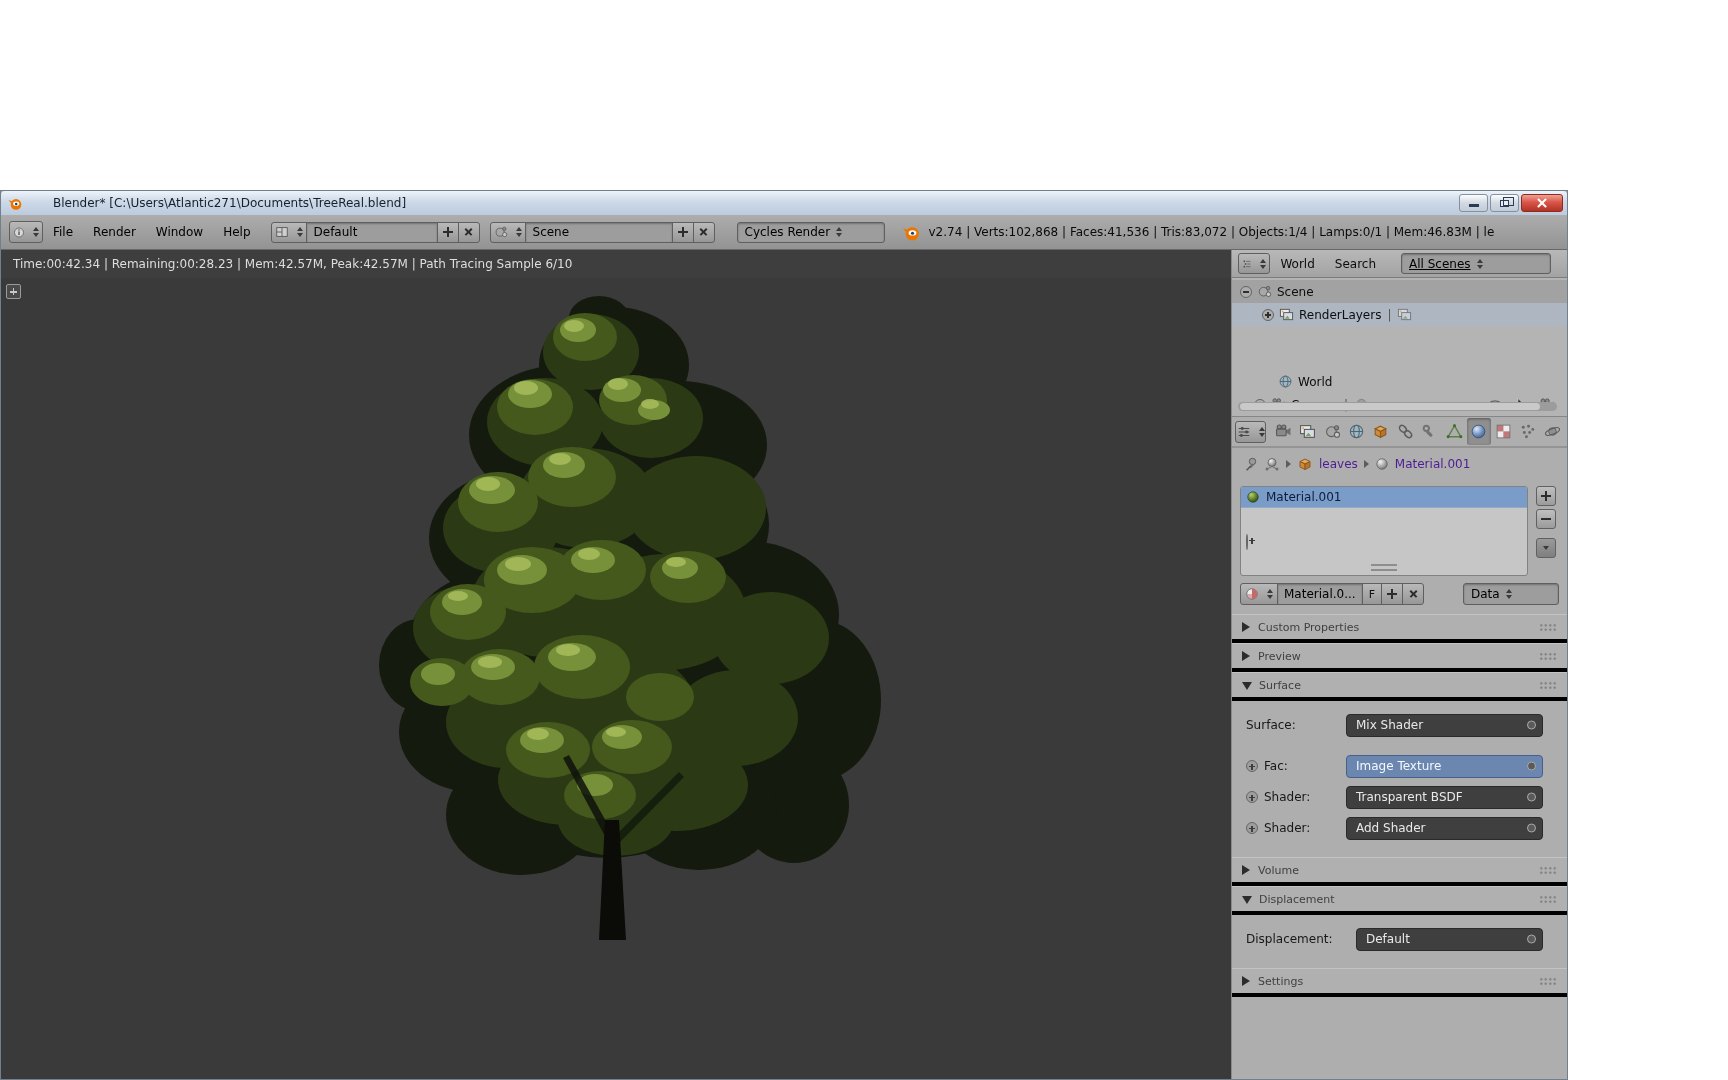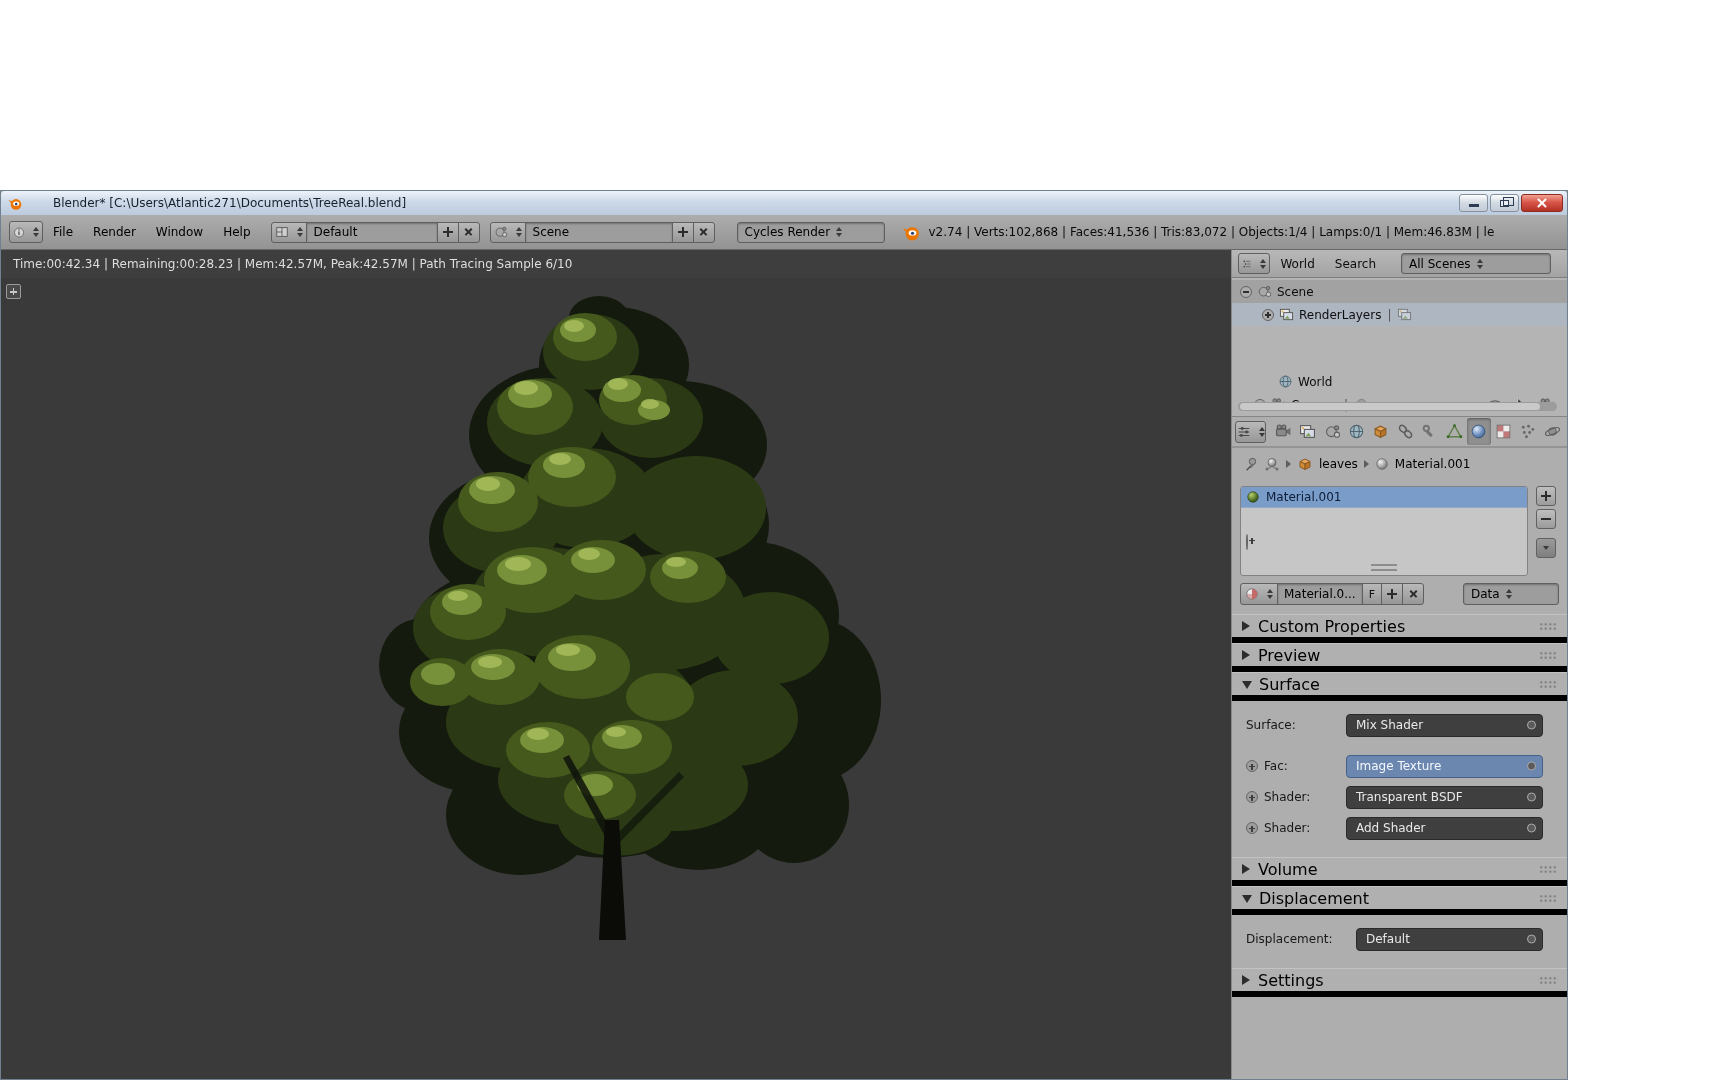--- a/index.html
+++ b/index.html
@@ -52,21 +52,21 @@
   .field-default{width:132px;} .field-scene{width:148px;}
   .engine-field{width:148px;border-radius:3px;margin-left:22px;}
   .blender-logo{width:20px;height:20px;margin-left:16px;}
   .stats{margin-left:8px;white-space:nowrap;overflow:hidden;color:#0a0a0a;}
 
   
   .row3{flex:0 0 28px;display:flex;}
   .render-header{width:1232px;background:#3e3e3e;color:#dedede;font-size:12px;display:flex;align-items:center;padding:0 12px;white-space:nowrap;}
   .outliner-header{width:336px;background:linear-gradient(#b8b8b8,#a3a3a3);border-bottom:1px solid #7d7d7d;border-left:1px solid #8a8a8a;
     display:flex;align-items:center;font-size:12px;color:#0d0d0d;padding:0 6px;}
-  .outliner-header .wfield{border-radius:3px;margin-left:auto;width:150px;margin-right:10px;}
+  .outliner-header .wfield{border-radius:3px;margin-left:auto;width:150px;margin-right:10px;text-decoration:underline;}
 
   
   .main{flex:1;display:flex;min-height:0;}
   .viewport{width:1232px;background:#3a3a3a;position:relative;overflow:hidden;}
   .corner-plus{position:absolute;left:5px;top:6px;width:15px;height:15px;border:1px solid #9a9a9a;border-radius:2px;background:#4a4a4a;}
   .corner-plus::before{content:"";position:absolute;left:3px;top:6px;width:7px;height:1.6px;background:#c9c9c9;}
   .corner-plus::after{content:"";position:absolute;left:5.7px;top:3.3px;width:1.6px;height:7px;background:#c9c9c9;}
   .tree{position:absolute;left:348px;top:2px;}
 
   .right-col{width:336px;display:flex;flex-direction:column;background:#b0b0b0;border-left:1px solid #8a8a8a;}
@@ -92,21 +92,21 @@
 
   
   .properties{flex:1;background:#aeaeae;display:flex;flex-direction:column;overflow:hidden;font-size:12px;color:#151515;}
   .ptabs{flex:0 0 31px;display:flex;align-items:center;padding:0 3px;border-bottom:2px solid #949494;gap:1px;}
   .etype-btn{width:32px;height:22px;border:1px solid #5f5f5f;border-radius:3px;background:linear-gradient(#b9b9b9,#979797);
     display:flex;align-items:center;justify-content:center;gap:2px;margin-right:4px;}
   .tab{width:24px;height:27px;display:flex;align-items:center;justify-content:center;border-radius:3px;}
   .tab svg{width:17px;height:17px;}
   .tab.selected{background:#8f8f8f;box-shadow:inset 0 1px 3px rgba(0,0,0,.4);}
 
-  .breadcrumb{flex:0 0 30px;display:flex;align-items:center;gap:6px;padding:8px 10px;color:#000000;}
+  .breadcrumb{flex:0 0 30px;display:flex;align-items:center;gap:6px;padding:8px 10px;color:#4c1d95;}
   .bc-icon{width:16px;height:16px;}
   .chev{width:0;height:0;border-left:5px solid #5d5d5d;border-top:4px solid transparent;border-bottom:4px solid transparent;}
 
   .mat-area{flex:0 0 100px;display:flex;padding:6px 8px 4px 8px;}
   .mat-list{flex:1;background:#c6c6c6;border:1px solid #828282;border-radius:3px;position:relative;overflow:hidden;}
   .mat-slot{height:21px;background:#7a9cc9;border-bottom:1px solid #93a9c7;display:flex;align-items:center;gap:6px;padding:0 5px;color:#0d1d38;}
   .mat-slot .oicon{width:14px;height:14px;}
   .slot-expand{position:absolute;left:5px;top:27px;}
   .mat-grip{position:absolute;bottom:4px;left:50%;transform:translateX(-50%);width:26px;height:7px;
     border-top:2px solid #8d8d8d;border-bottom:2px solid #8d8d8d;}
@@ -124,22 +124,22 @@
   .db-browse{width:38px;}
   .db-name{width:86px;padding:0 6px;white-space:nowrap;overflow:hidden;}
   .db-f{width:20px;font-size:11px;color:#111;}
   .db-sm{width:22px;}
   .db-group > *{margin-left:-1px;}
   .db-group{display:flex;align-items:center;}
   .db-group > *:first-child{margin-left:0;border-radius:3px 0 0 3px;}
   .db-group > *:last-child{border-radius:0 3px 3px 0;}
   .db-data{margin-left:auto;width:96px;border-radius:3px;}
 
-  .panel-header{flex:0 0 29px;display:flex;align-items:center;padding:0 10px;border-top:1px solid #c3c3c3;border-bottom:6px solid #000000;
-    background:#b0b0b0;color:#000000;font-size:16px;}
+  .panel-header{flex:0 0 29px;display:flex;align-items:center;padding:0 10px;border-top:1px solid #c3c3c3;border-bottom:4px solid #000000;
+    background:#b0b0b0;color:#404040;font-size:11px;}
   .tri-r{width:0;height:0;border-left:8px solid #2c2c2c;border-top:5px solid transparent;border-bottom:5px solid transparent;margin-right:8px;flex:0 0 auto;}
   .tri-d{width:0;height:0;border-top:8px solid #2c2c2c;border-left:5px solid transparent;border-right:5px solid transparent;margin-right:7px;margin-top:1px;flex:0 0 auto;}
   .pgrip{margin-left:auto;width:18px;height:9px;background-image:radial-gradient(circle,#808080 1.1px,rgba(0,0,0,0) 1.3px);background-size:4.5px 4.5px;}
   .panel-body{background:#aeaeae;padding:10px 0 12px 0;}
   .prow{display:flex;align-items:center;height:28px;padding:0 24px 0 14px;margin-bottom:3px;}
   .prow.gap-top{margin-top:13px;}
   .plabel{width:100px;display:flex;align-items:center;gap:6px;color:#181818;flex:0 0 auto;}
   .shader-btn{flex:1;height:23px;background:#3f3f3f;border:1px solid #2a2a2a;border-radius:4px;color:#e9e9e9;
     display:flex;align-items:center;padding:0 9px;position:relative;}
   .shader-btn::after{content:"";position:absolute;right:6px;top:50%;transform:translateY(-50%);

